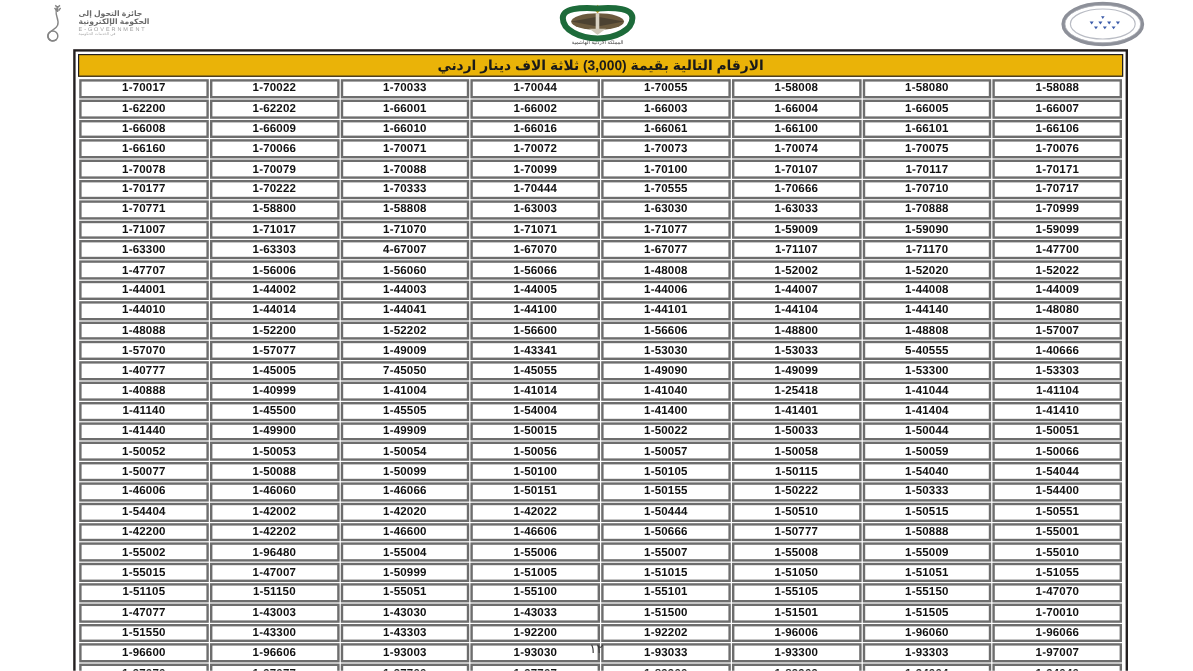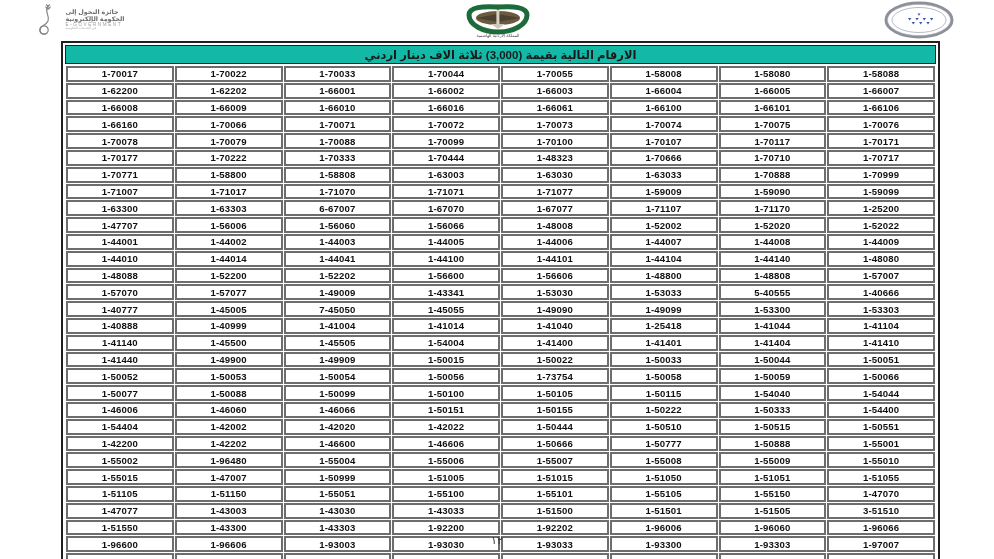--- a/index.html
+++ b/index.html
@@ -70,21 +70,21 @@
     left: 61px;
     top: 41px;
     width: 879px;
     border: 2px solid #231f20;
     background: #ffffff;
     padding: 2px;
     box-sizing: border-box;
   }
   .title-bar {
     border: 1px solid #231f20;
-    background: #14b8a6;
+    background: #eab308;
     height: 19px;
     line-height: 19px;
     text-align: center;
     font-size: 11.5px;
     font-weight: bold;
     color: #1a1a1a;
     letter-spacing: .2px;
     white-space: nowrap;
     overflow: hidden;
     box-sizing: border-box;
@@ -239,21 +239,21 @@
           <td>1-70100</td>
           <td>1-70099</td>
           <td>1-70088</td>
           <td>1-70079</td>
           <td>1-70078</td>
         </tr>
         <tr>
           <td>1-70717</td>
           <td>1-70710</td>
           <td>1-70666</td>
-          <td>1-48323</td>
+          <td>1-70555</td>
           <td>1-70444</td>
           <td>1-70333</td>
           <td>1-70222</td>
           <td>1-70177</td>
         </tr>
         <tr>
           <td>1-70999</td>
           <td>1-70888</td>
           <td>1-63033</td>
           <td>1-63030</td>
@@ -266,26 +266,26 @@
           <td>1-59099</td>
           <td>1-59090</td>
           <td>1-59009</td>
           <td>1-71077</td>
           <td>1-71071</td>
           <td>1-71070</td>
           <td>1-71017</td>
           <td>1-71007</td>
         </tr>
         <tr>
-          <td>1-25200</td>
+          <td>1-47700</td>
           <td>1-71170</td>
           <td>1-71107</td>
           <td>1-67077</td>
           <td>1-67070</td>
-          <td>6-67007</td>
+          <td>4-67007</td>
           <td>1-63303</td>
           <td>1-63300</td>
         </tr>
         <tr>
           <td>1-52022</td>
           <td>1-52020</td>
           <td>1-52002</td>
           <td>1-48008</td>
           <td>1-56066</td>
           <td>1-56060</td>
@@ -369,21 +369,21 @@
           <td>1-50022</td>
           <td>1-50015</td>
           <td>1-49909</td>
           <td>1-49900</td>
           <td>1-41440</td>
         </tr>
         <tr>
           <td>1-50066</td>
           <td>1-50059</td>
           <td>1-50058</td>
-          <td>1-73754</td>
+          <td>1-50057</td>
           <td>1-50056</td>
           <td>1-50054</td>
           <td>1-50053</td>
           <td>1-50052</td>
         </tr>
         <tr>
           <td>1-54044</td>
           <td>1-54040</td>
           <td>1-50115</td>
           <td>1-50105</td>
@@ -446,21 +446,21 @@
           <td>1-47070</td>
           <td>1-55150</td>
           <td>1-55105</td>
           <td>1-55101</td>
           <td>1-55100</td>
           <td>1-55051</td>
           <td>1-51150</td>
           <td>1-51105</td>
         </tr>
         <tr>
-          <td>3-51510</td>
+          <td>1-70010</td>
           <td>1-51505</td>
           <td>1-51501</td>
           <td>1-51500</td>
           <td>1-43033</td>
           <td>1-43030</td>
           <td>1-43003</td>
           <td>1-47077</td>
         </tr>
         <tr>
           <td>1-96066</td>

